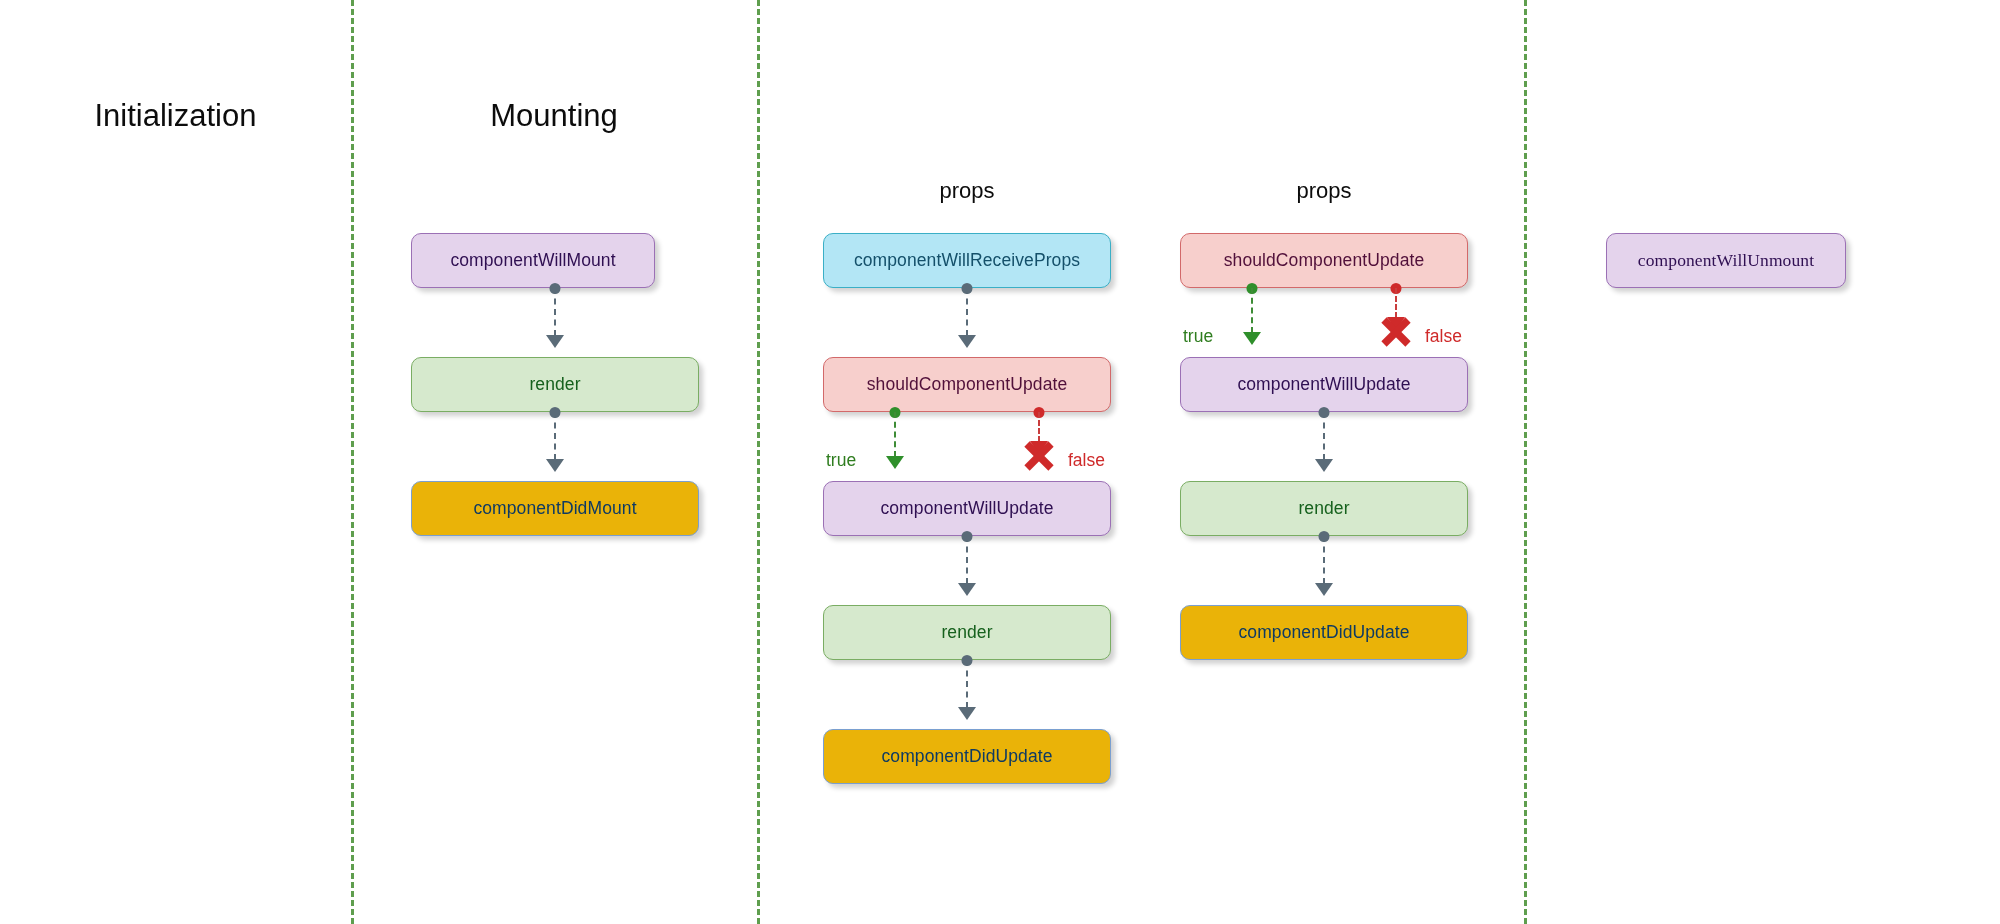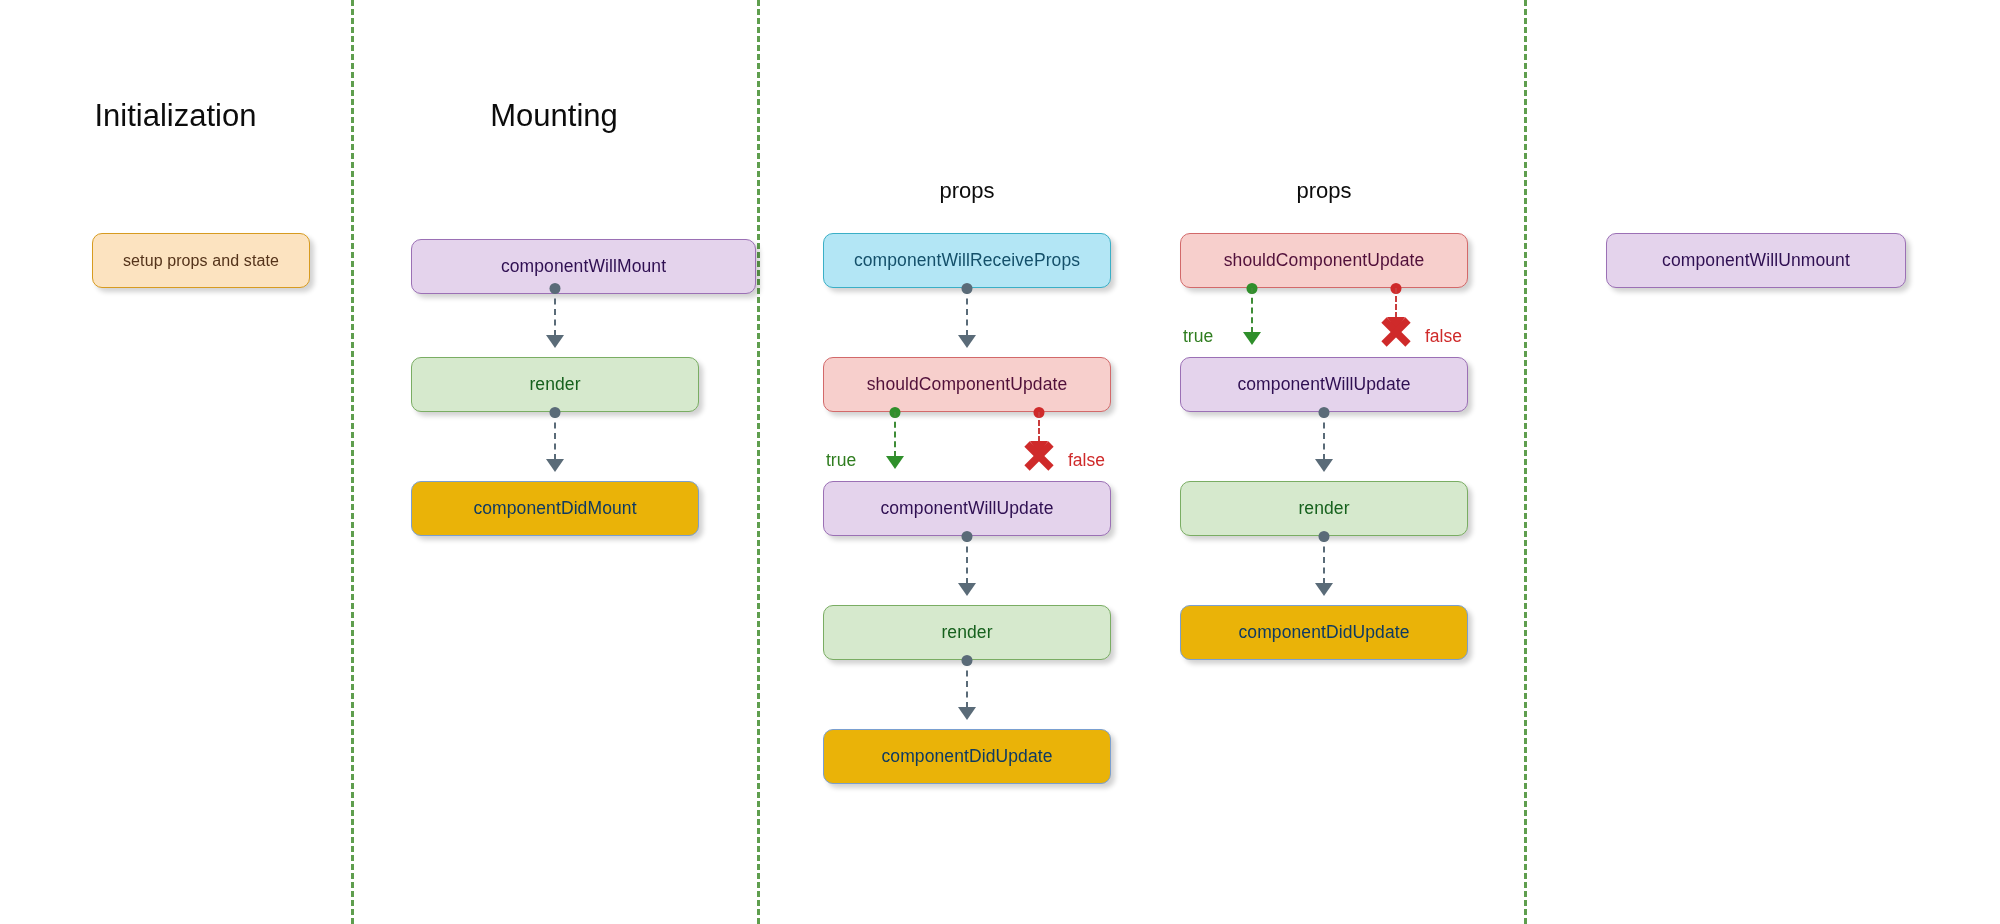--- a/index.html
+++ b/index.html
@@ -105,23 +105,22 @@
   <div class="divider" style="left:351px;"></div>
   <div class="divider" style="left:757px;"></div>
   <div class="divider" style="left:1524px;"></div>
 
   <div class="section-title" style="left:0px;top:100px;width:351px;">Initialization</div>
   <div class="section-title" style="left:351px;top:100px;width:406px;">Mounting</div>
 
   <div class="sub-title" style="left:823px;top:180px;width:288px;">props</div>
   <div class="sub-title" style="left:1180px;top:180px;width:288px;">props</div>
 
-  <div class="node n-orange" style="left:92px;top:233px;width:218px;font-size:16px;">setup props and state</div>
-
-  <div class="node n-purple" style="left:411px;top:233px;width:345px;margin-top:6px;">componentWillMount</div>
+
+  <div class="node n-purple" style="left:411px;top:233px;width:244px;">componentWillMount</div>
 
   <div class="conn" style="left:411px;top:288px;width:288px;height:64px;">
     <div class="dot dot-gray"></div>
     <div class="stem stem-gray" style="height:48px;"></div>
     <div class="head head-gray" style="top:47px;"></div>
   </div>
 
   <div class="node n-green" style="left:411px;top:357px;width:288px;">render</div>
 
   <div class="conn" style="left:411px;top:412px;width:288px;height:64px;">
@@ -213,15 +212,15 @@
   <div class="node n-green" style="left:1180px;top:481px;width:288px;">render</div>
 
   <div class="conn" style="left:1180px;top:536px;width:288px;height:64px;">
     <div class="dot dot-gray"></div>
     <div class="stem stem-gray" style="height:48px;"></div>
     <div class="head head-gray" style="top:47px;"></div>
   </div>
 
   <div class="node n-blue" style="left:1180px;top:605px;width:288px;">componentDidUpdate</div>
 
-  <div class="node n-purple" style="left:1606px;top:233px;width:300px;">componentWillUnmount</div>
+  <div class="node n-purple" style="left:1606px;top:233px;width:240px;font-family:Liberation Serif, serif;">componentWillUnmount</div>
 
 </div>
 
 </body></html>

